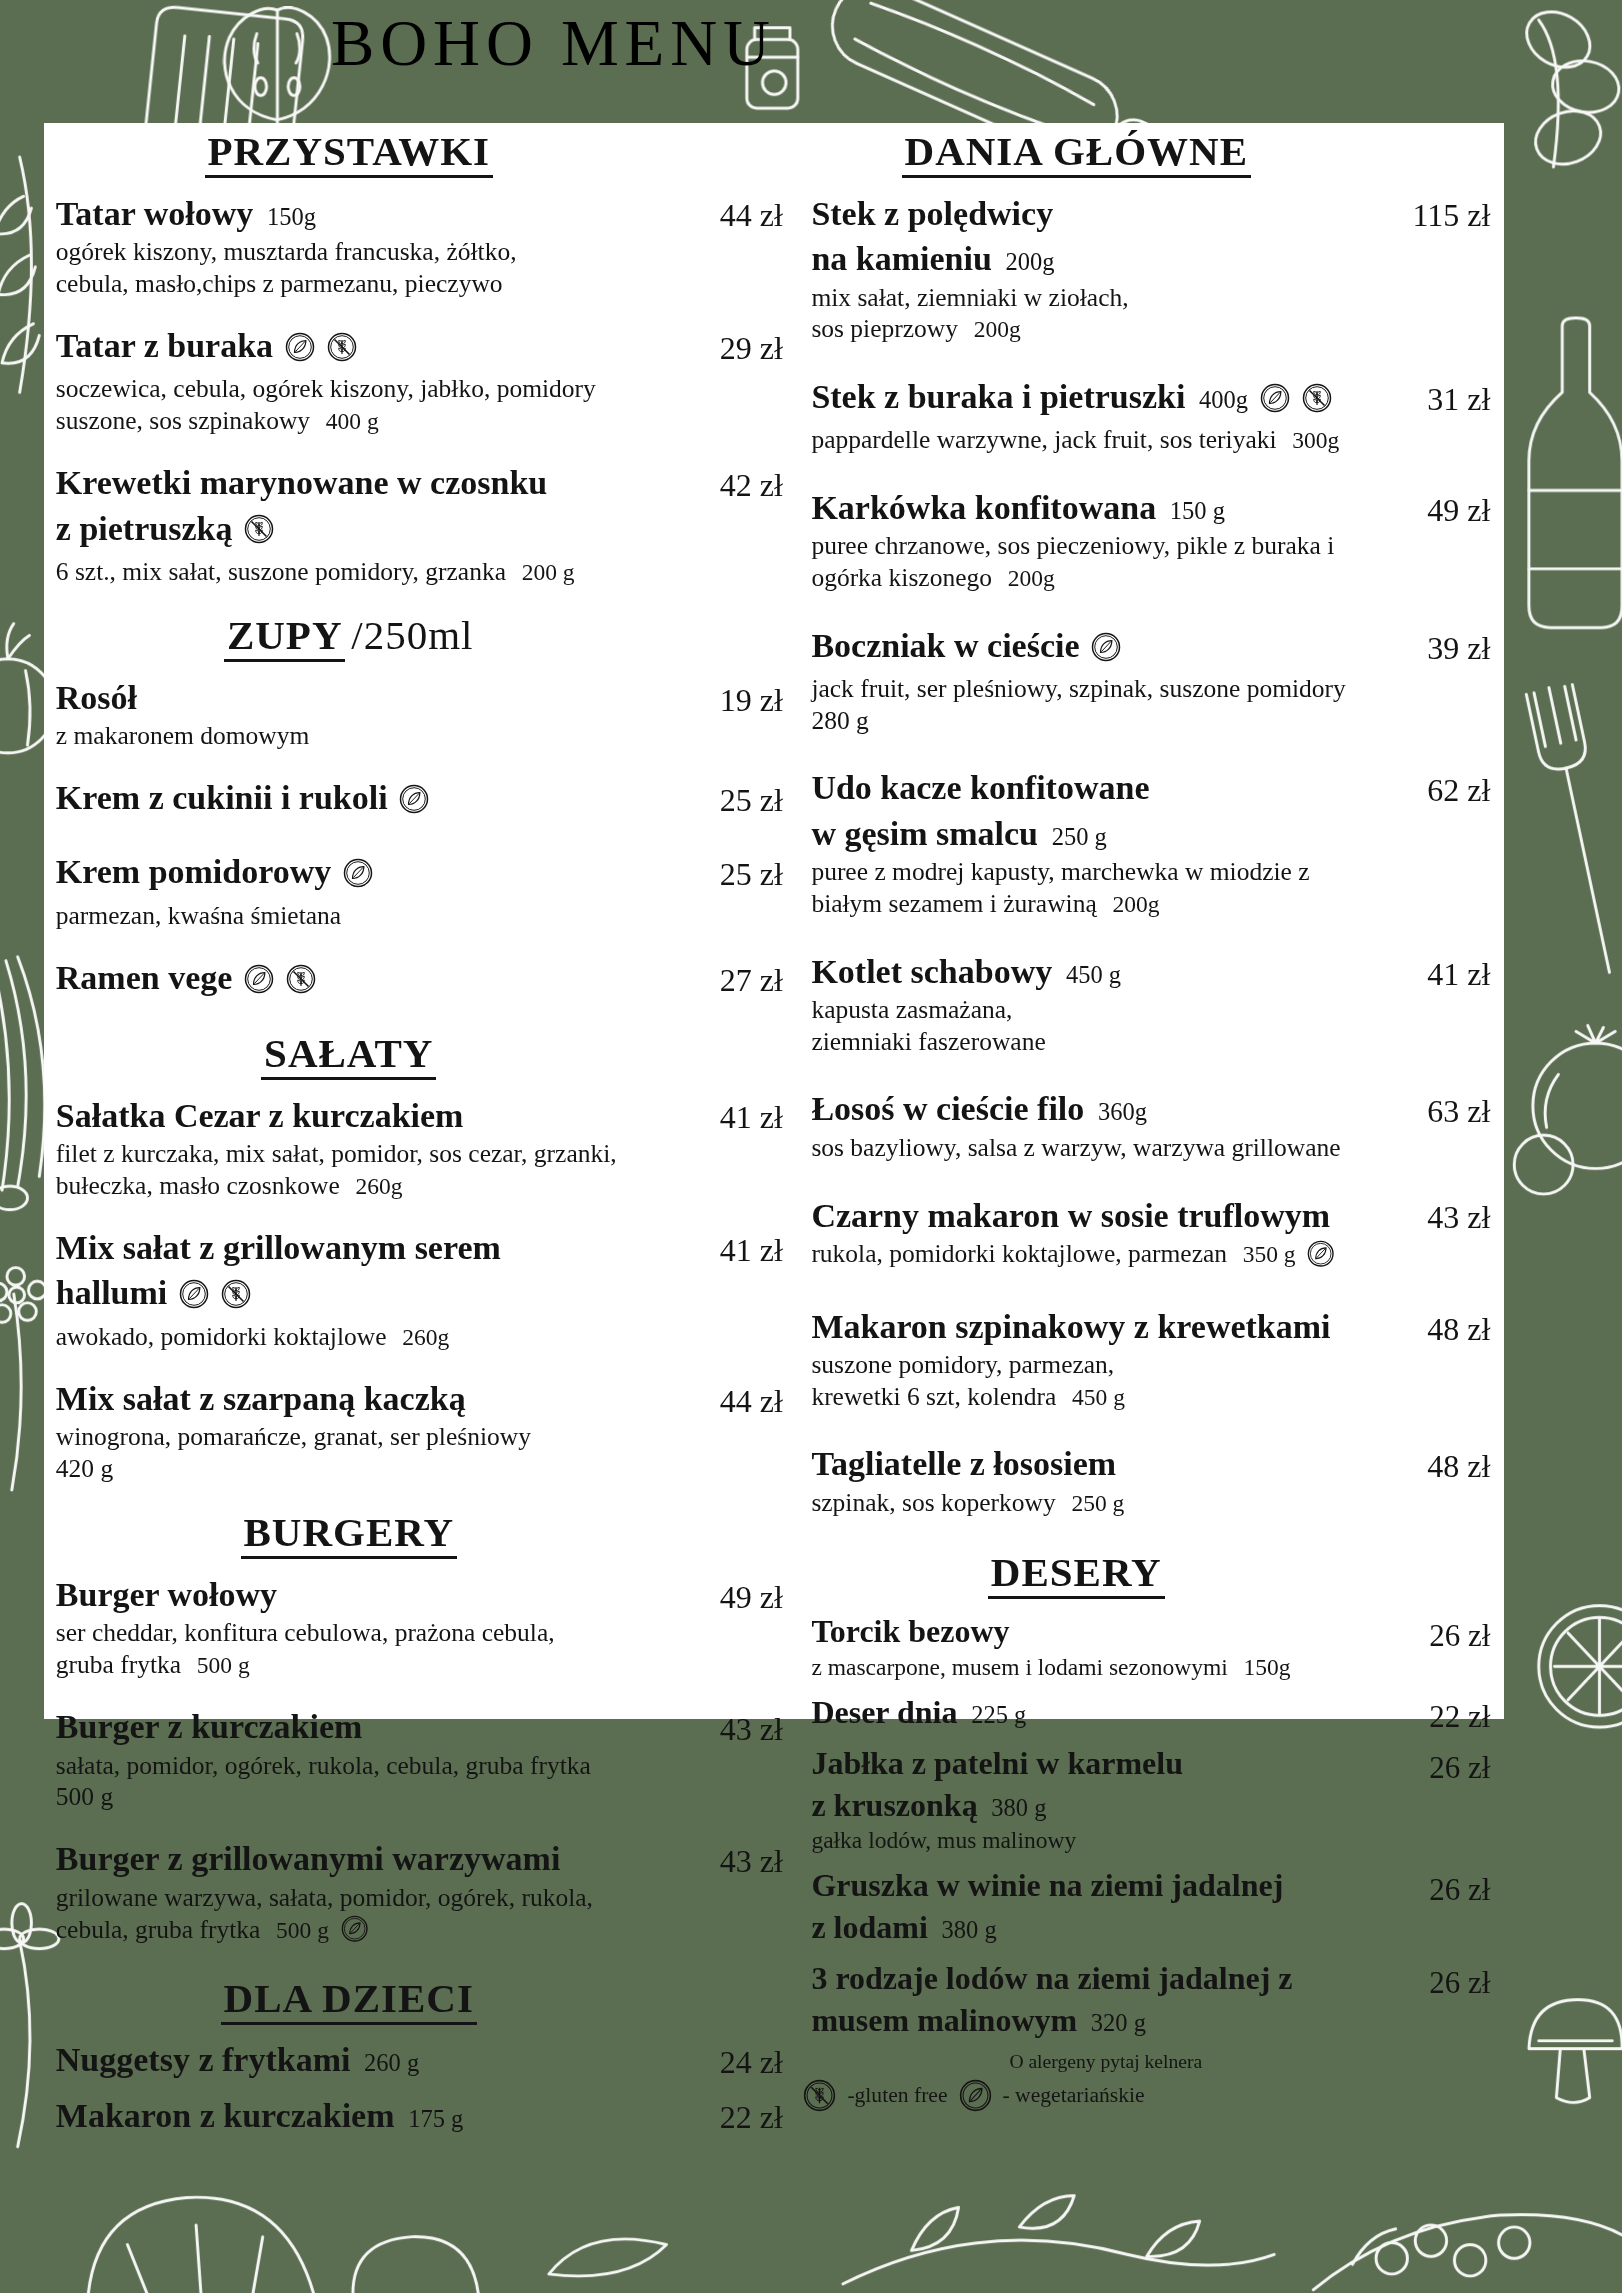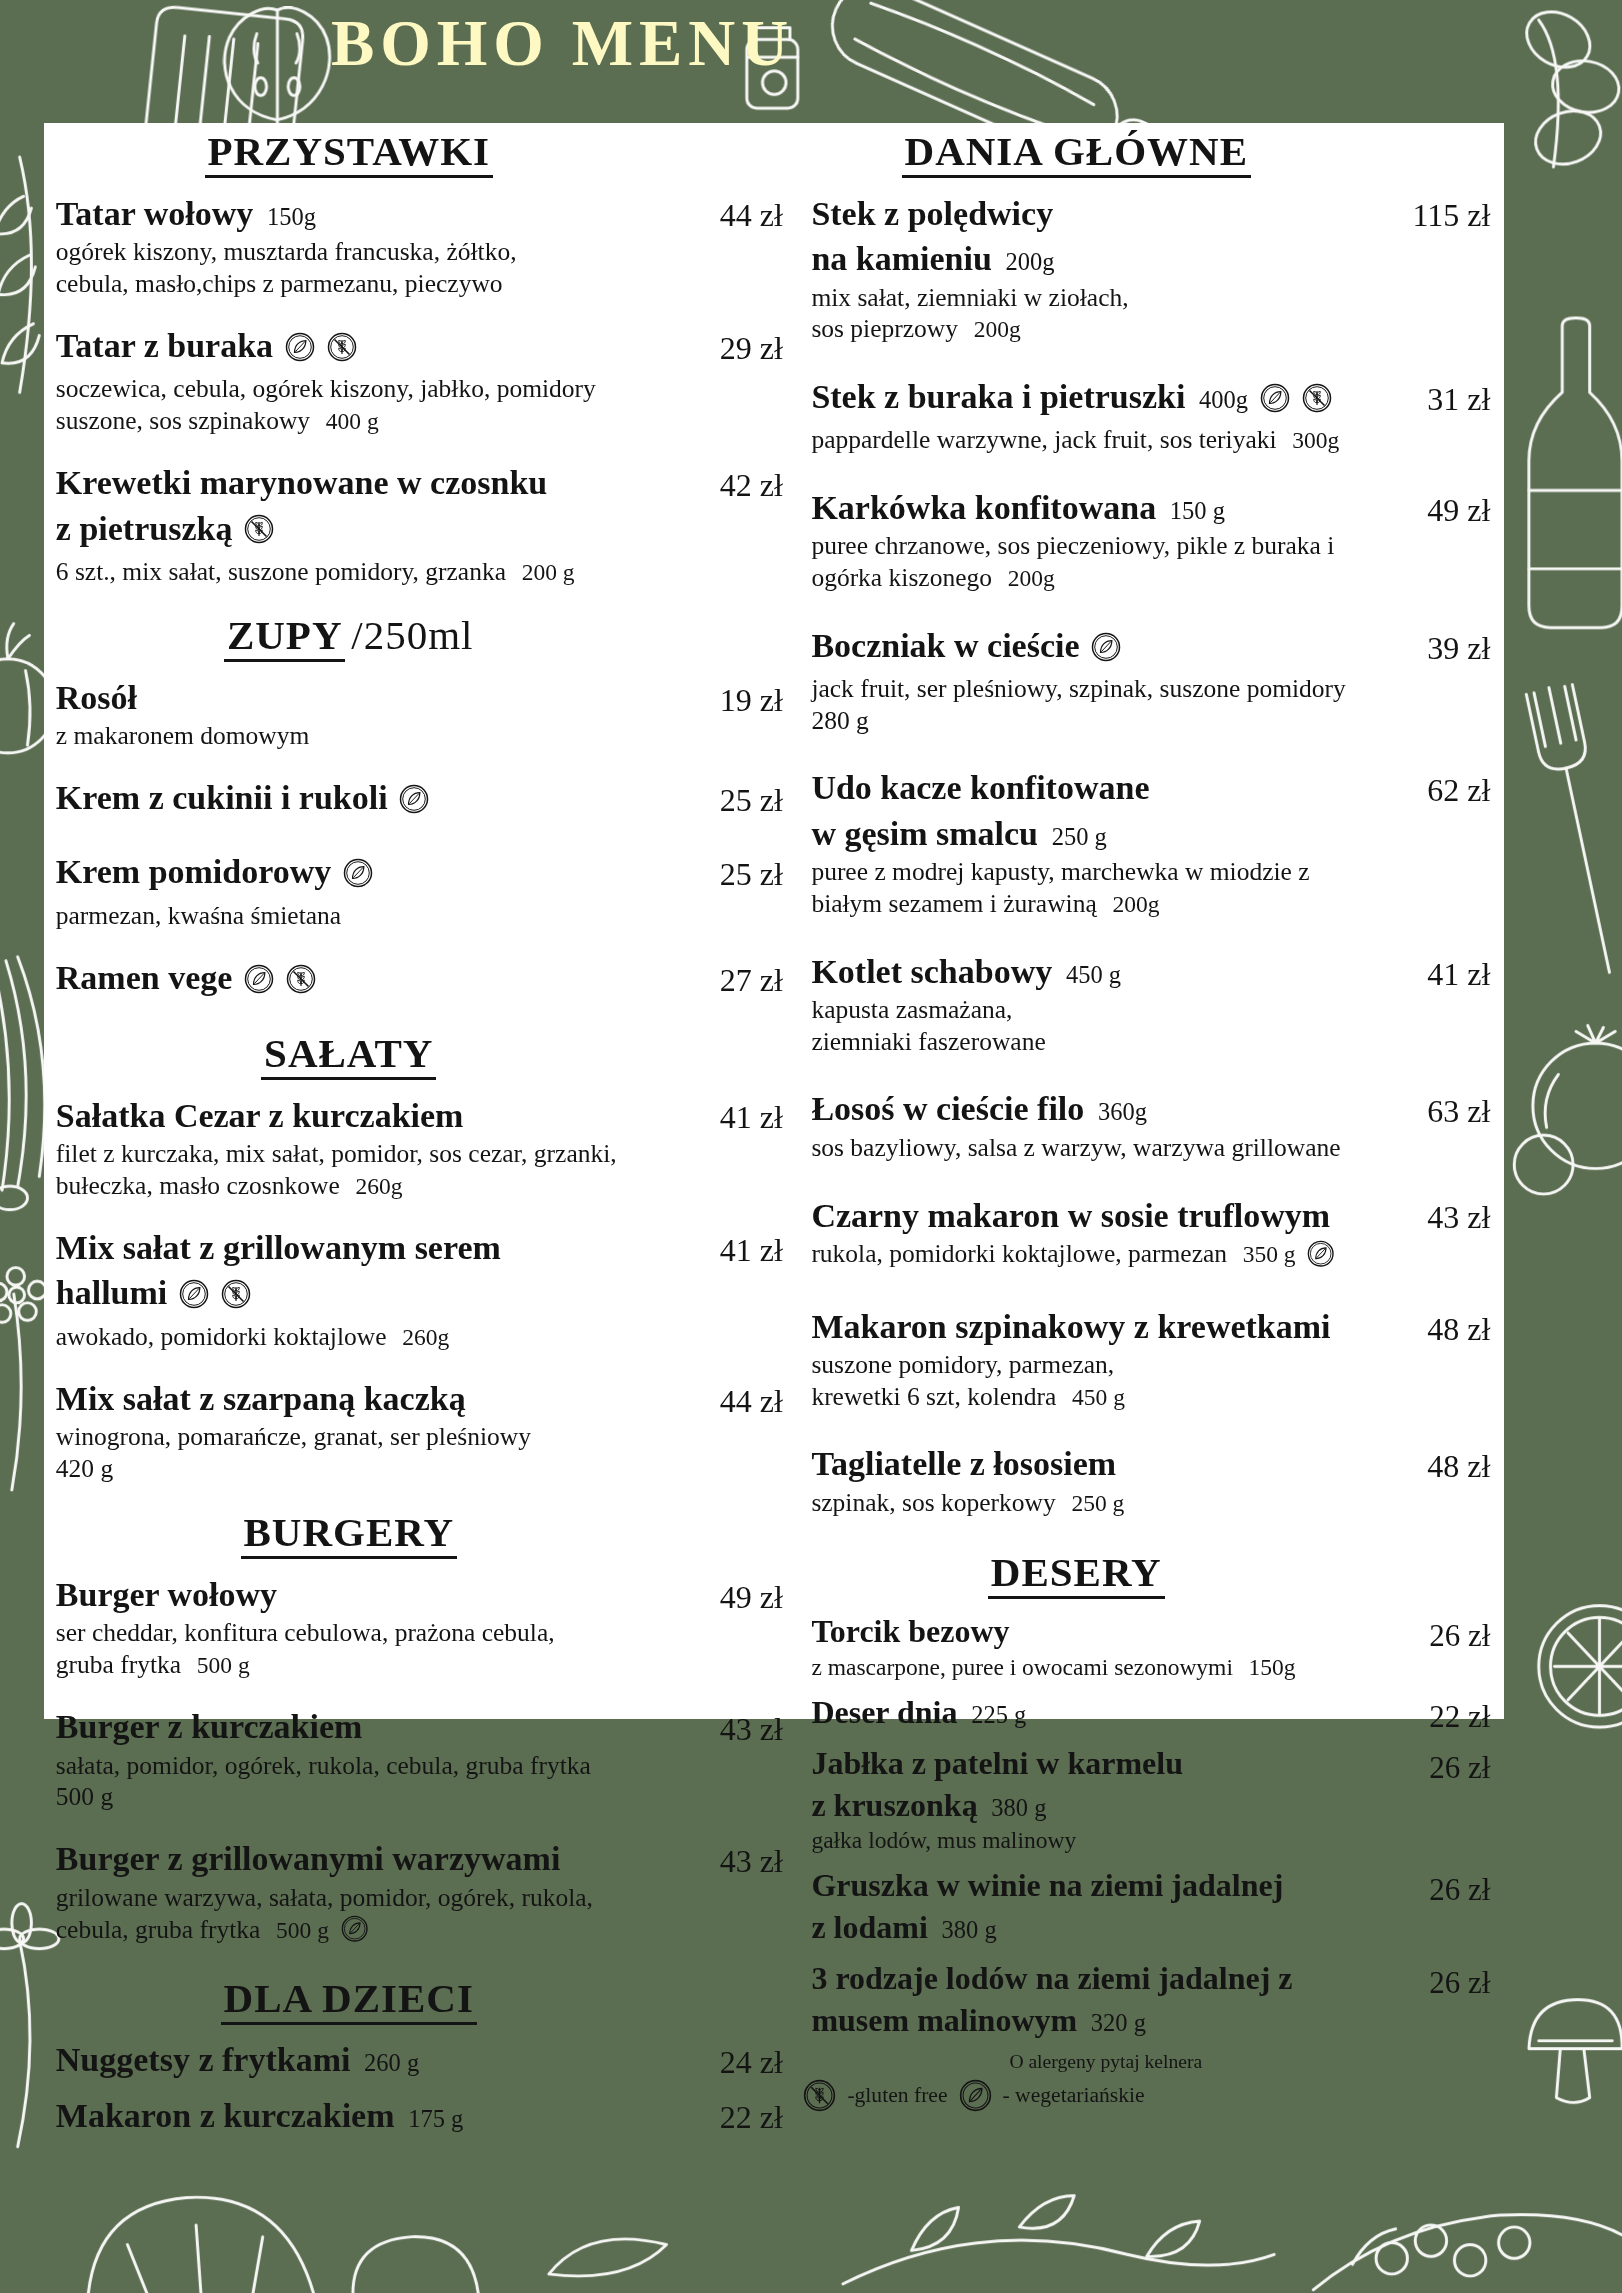--- a/index.html
+++ b/index.html
@@ -11,21 +11,21 @@
   body{
     width:1622px;height:2294px;position:relative;overflow:hidden;
     background:var(--green);
     font-family:"Liberation Serif","DejaVu Serif",serif;
     color:var(--ink);
   }
   .decor{position:absolute;left:0;top:0;z-index:0;}
   .title-band{position:absolute;left:0;top:0;width:100%;height:123px;z-index:2;}
   .page-title{
     position:absolute;left:331px;top:5.9px;margin:0;
-    font-size:65px;font-weight:700;letter-spacing:5.9px;color:#fef9c3;white-space:nowrap;
+    font-size:65px;font-weight:400;letter-spacing:5.9px;color:#000000;white-space:nowrap;
   }
   .panel{
     position:absolute;left:44px;top:123px;width:1460px;height:1596px;
     background:var(--paper);z-index:1;display:flex;box-sizing:border-box;
   }
   .col{box-sizing:border-box;padding-top:3.9px;}
   .col-left{width:755px;padding-left:11.8px;padding-right:9.8px;}
   .col-right{width:706px;padding-left:4.9px;padding-right:7.8px;}
 
   .menu-section{margin-top:15.7px;}
@@ -492,21 +492,21 @@
               <div class="line-desc"><span>szpinak, sos koperkowy</span><span class="weight">250 g</span></div>
             </div>
             <div class="price">48 zł</div>
           </div>
         </section>
         <section class="menu-section compact">
           <h2 class="section-header"><span class="hu">DESERY</span></h2>
           <div class="item">
             <div class="body">
               <div class="line-title"><span>Torcik bezowy</span></div>
-              <div class="line-desc"><span>z mascarpone, puree i owocami sezonowymi</span><span class="weight">150g</span></div>
+              <div class="line-desc"><span>z mascarpone, musem i lodami sezonowymi</span><span class="weight">150g</span></div>
             </div>
             <div class="price">26 zł</div>
           </div>
           <div class="item">
             <div class="body">
               <div class="line-title"><span>Deser dnia</span><span class="weight">225 g</span></div>
             </div>
             <div class="price">22 zł</div>
           </div>
           <div class="item">

